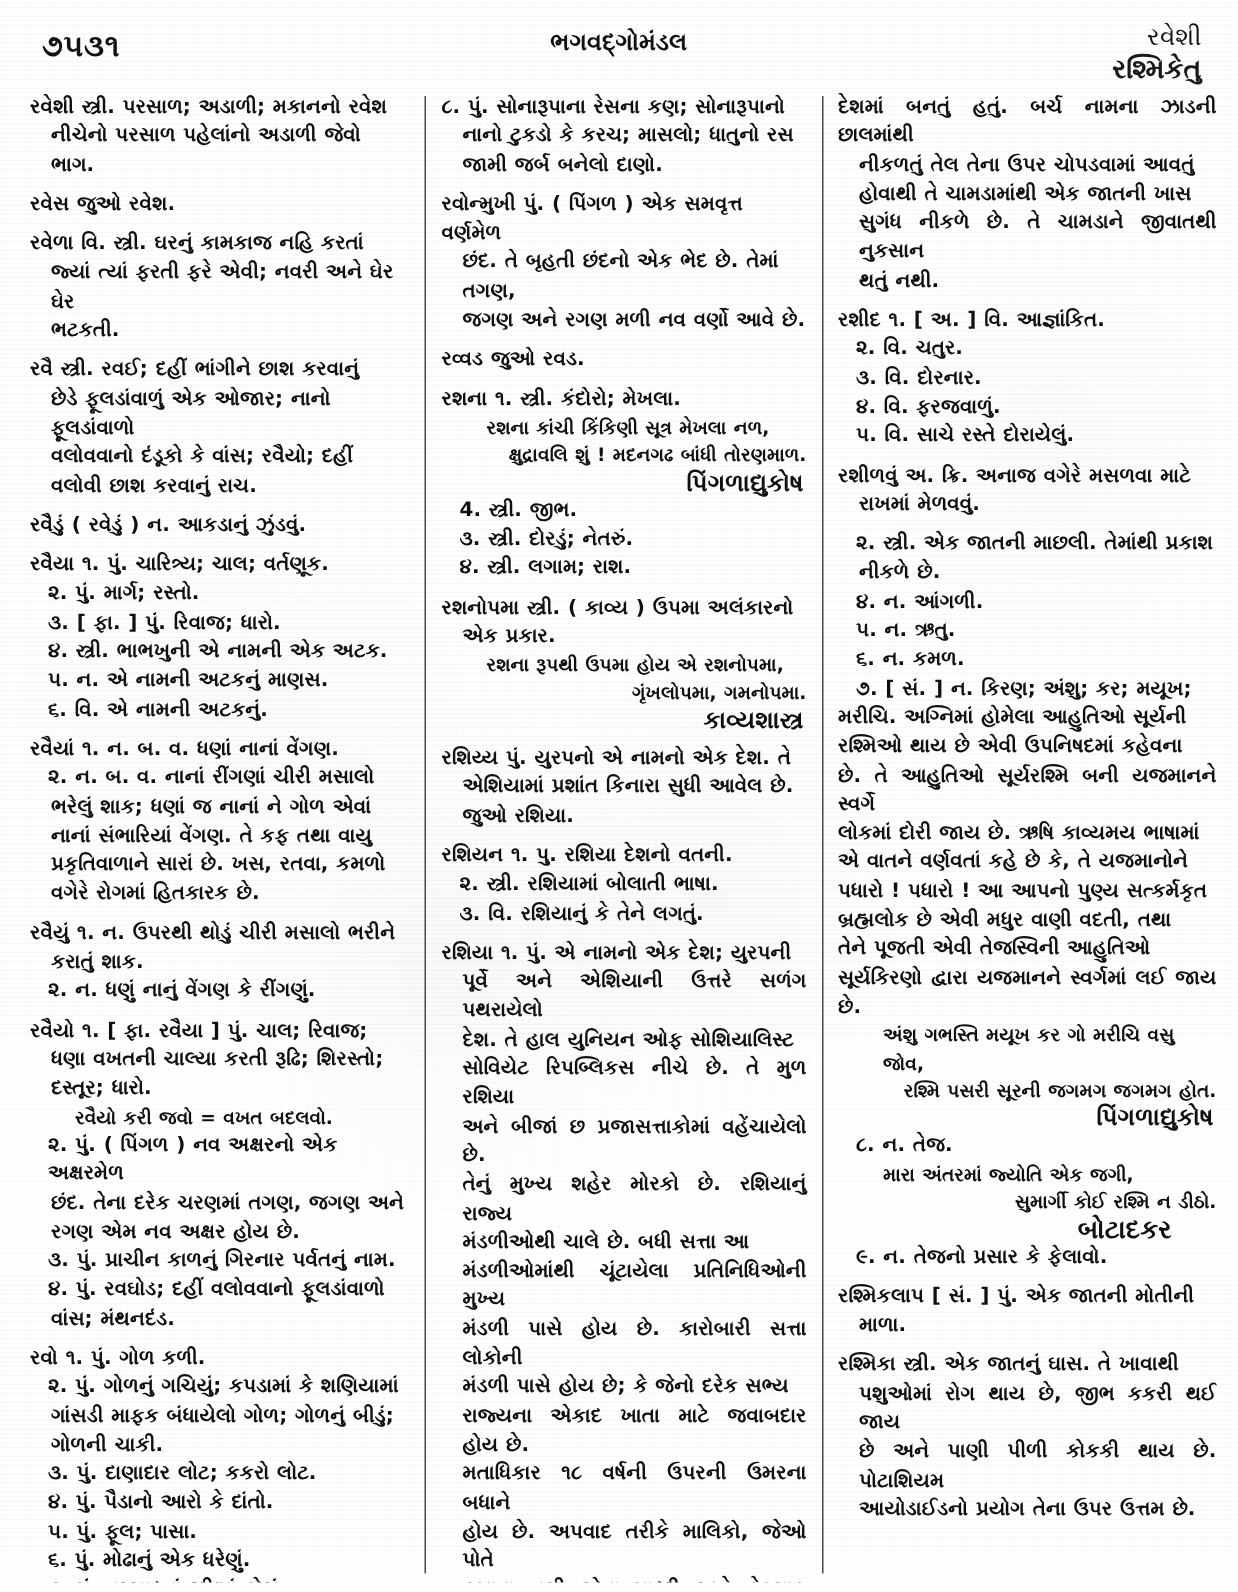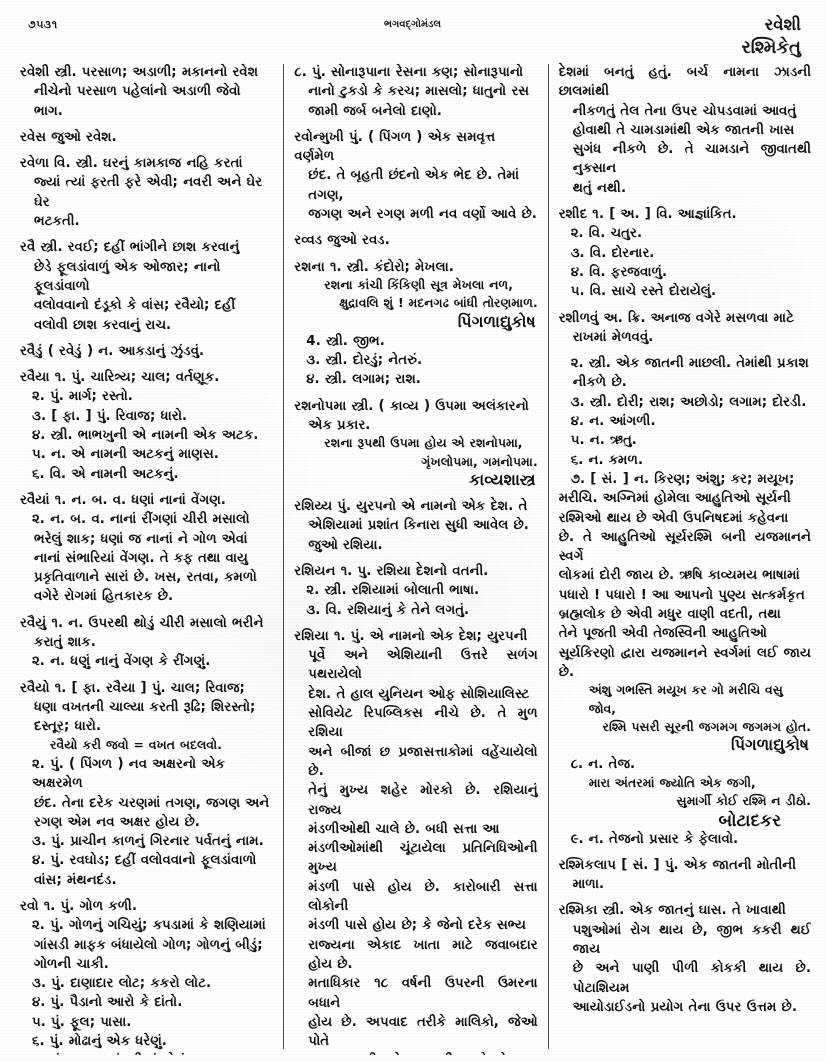--- a/index.html
+++ b/index.html
@@ -31,45 +31,45 @@
     position: absolute;
     top: 18px;
     left: 0;
     right: 0;
     height: 46px;
   }
   .runhead .folio {
     position: absolute;
     left: 28px;
     top: 0;
-    font-size: 11px;
+    font-size: 20px;
     font-weight: bold;
     letter-spacing: 0.5px;
     color: #121212;
   }
   .runhead .booktitle {
     position: absolute;
     left: 0;
     right: 0;
     top: 0;
     text-align: center;
-    font-size: 10px;
+    font-size: 16px;
     font-weight: bold;
     color: #121212;
   }
   .runhead .guides {
     position: absolute;
     right: 24px;
     top: -4px;
     text-align: right;
     line-height: 1.28;
   }
   .runhead .guide-first {
     font-size: 16.5px;
-    font-weight: bold;
+    font-weight: normal;
     color: #121212;
     display: block;
     text-align: right;
   }
   .runhead .guide-last {
     font-size: 18px;
     font-weight: bold;
     color: #1a1a1a;
     display: block;
     text-align: right;
@@ -312,29 +312,29 @@
           <div class="ln sense">૪. વિ. ફરજવાળું.</div>
           <div class="ln sense">૫. વિ. સાચે રસ્તે દોરાયેલું.</div>
         </div>
         <div class="entry">
           <div class="ln">રશીળવું અ. ક્રિ. અનાજ વગેરે મસળવા માટે</div>
           <div class="ln hang">રાખમાં મેળવવું.</div>
         </div>
         <div class="entry">
           <div class="ln sense">૨. સ્ત્રી. એક જાતની માછલી. તેમાંથી પ્રકાશ</div>
           <div class="ln hang">નીકળે છે.</div>
-          <div class="ln sense">૩. સ્ત્રી. દોરી; રાશ; અછોડો; લગામ; દોરડી.</div>
           <div class="ln sense">૪. ન. આંગળી.</div>
           <div class="ln sense">૫. ન. ઋતુ.</div>
           <div class="ln sense">૬. ન. કમળ.</div>
           <div class="ln sense">૭. [ સં. ] ન. કિરણ; અંશુ; કર; મયૂખ;</div>
           <div class="ln just">મરીચિ. અગ્નિમાં હોમેલા આહુતિઓ સૂર્યની</div>
           <div class="ln just">રશ્મિઓ થાય છે એવી ઉપનિષદમાં કહેવના</div>
           <div class="ln just">છે. તે આહુતિઓ સૂર્યરશ્મિ બની યજમાનને સ્વર્ગે</div>
           <div class="ln just">લોકમાં દોરી જાય છે. ઋષિ કાવ્યમય ભાષામાં</div>
+          <div class="ln just">એ વાતને વર્ણવતાં કહે છે કે, તે યજમાનોને</div>
           <div class="ln just">પધારો ! પધારો ! આ આપનો પુણ્ય સત્કર્મકૃત</div>
           <div class="ln just">બ્રહ્મલોક છે એવી મધુર વાણી વદતી, તથા</div>
           <div class="ln just">તેને પૂજતી એવી તેજસ્વિની આહુતિઓ</div>
           <div class="ln just">સૂર્યકિરણો દ્વારા યજમાનને સ્વર્ગમાં લઈ જાય છે.</div>
           <div class="ln quote">અંશુ ગભસ્તિ મયૂખ કર ગો મરીચિ વસુ જોવ,</div>
           <div class="ln quote-hang">રશ્મિ પસરી સૂરની જગમગ જગમગ હોત.</div>
           <div class="ln cite">પિંગળાદ્યુકોષ</div>
           <div class="ln sense">૮. ન. તેજ.</div>
           <div class="ln quote">મારા અંતરમાં જ્યોતિ એક જગી,</div>
           <div class="ln quote-hang">સુમાર્ગી કોઈ રશ્મિ ન ડીઠો.</div>

